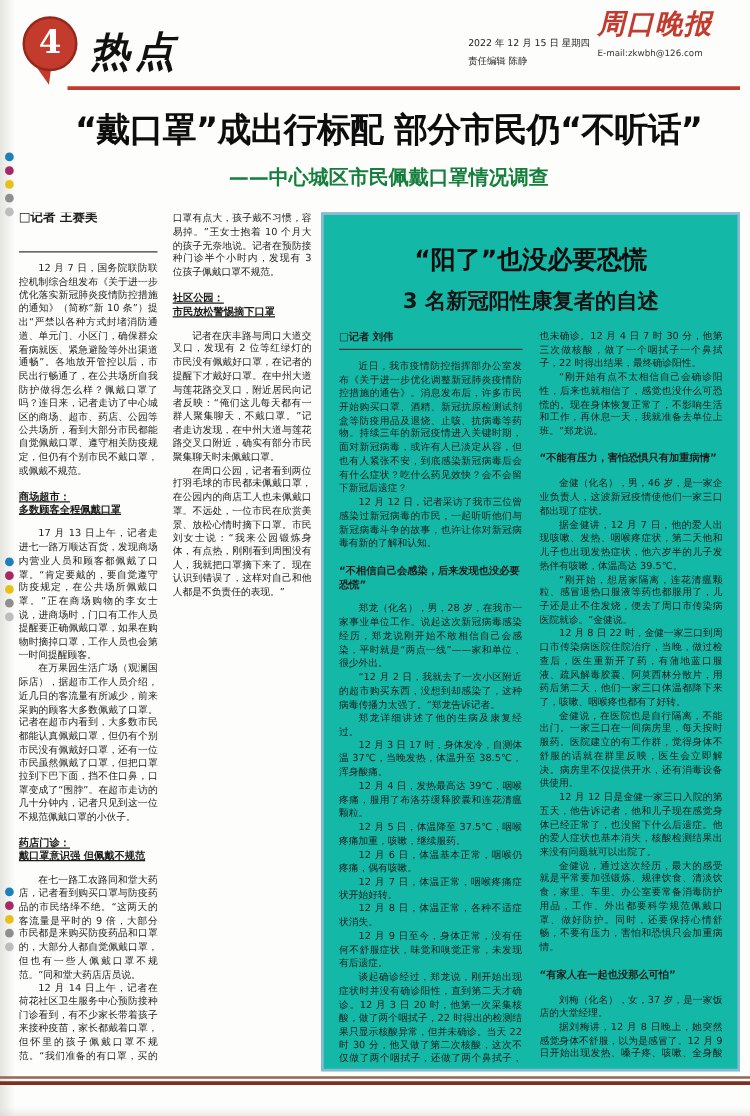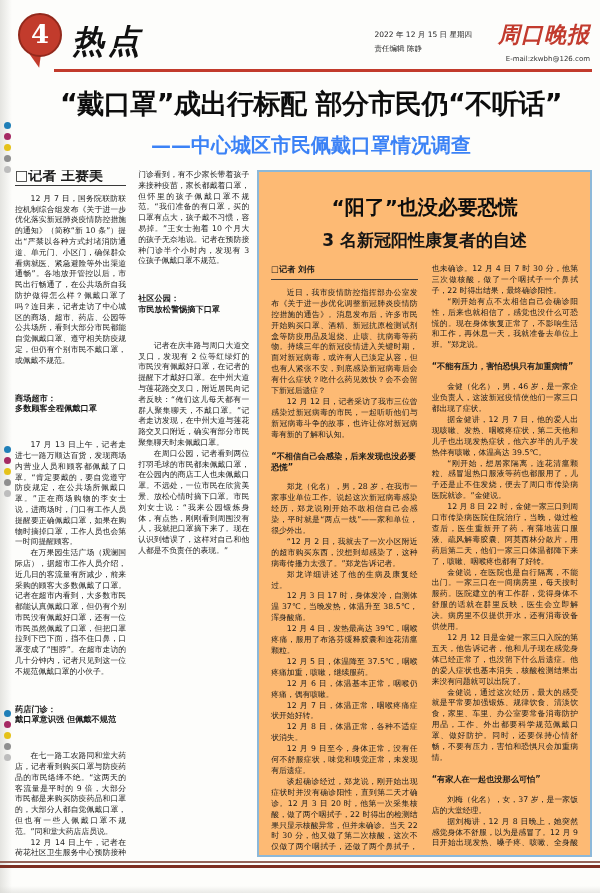--- a/index.html
+++ b/index.html
@@ -15,51 +15,51 @@
   .hdr{position:absolute;left:0;top:0;right:0;height:84px;}
   .pin{position:absolute;left:18px;top:13px;width:40px;height:40px;background:#c23b2c;
        border:2px solid #93291c;border-radius:50%;color:#fff;font-size:26px;font-weight:bold;
        text-align:center;line-height:38px;z-index:3;font-family:"DejaVu Serif",serif;}
   .pin-tail{position:absolute;left:30px;top:50px;width:0;height:0;z-index:2;
        border-left:7px solid transparent;border-right:7px solid transparent;
        border-top:18px solid #c23b2c;transform:rotate(-14deg);}
   .section-title{position:absolute;left:72px;top:20px;font-size:32px;font-weight:900;
        font-family:"DejaVu Serif",serif;font-style:italic;letter-spacing:4px;color:#111;}
   .hdr-meta{position:absolute;right:128px;top:28px;text-align:left;font-size:7.5px;color:#222;line-height:14px;}
-  .hdr-brand{position:absolute;right:10px;top:20px;width:112px;text-align:right;}
+  .hdr-brand{position:absolute;right:10px;top:4px;width:112px;text-align:left;}
   .logo{font-family:"DejaVu Serif",serif;font-style:italic;font-weight:900;font-size:22px;
        color:#c23b2e;letter-spacing:1px;white-space:nowrap;}
   .email{font-size:7px;color:#333;margin-top:5px;}
   .red-rule{position:absolute;left:54px;right:8px;top:69px;height:3px;background:#c23b2c;}
 
   
   .dots{position:absolute;left:4px;width:8px;z-index:4;}
   .dots span{display:block;width:7px;height:7px;border-radius:50%;margin:0 0 4px 0;}
   .g1{top:122px;} .g2{top:446px;} .g3{top:710px;}
   .d1{background:#1f7fb8;} .d2{background:#a52a63;} .d3{background:#e5c21a;}
   .d4{background:#8f8f8f;} .d5{background:#bdbdbd;}
 
   
   .headline{position:absolute;left:30px;right:8px;top:86px;text-align:center;}
   .headline h1{margin:0;font-size:27px;font-weight:900;color:#0d0d0d;letter-spacing:-.5px;white-space:nowrap;}
-  .headline h2{margin:10px 0 0 0;font-size:20px;font-weight:700;color:#3b82f6;}
+  .headline h2{margin:10px 0 0 0;font-size:16px;font-weight:700;color:#15803d;}
 
   
   .content{position:absolute;left:15px;right:8px;top:170px;height:690px;display:flex;gap:8px;}
 
   
   .left-art{width:236px;height:690px;overflow:hidden;column-count:2;column-gap:12px;column-fill:auto;
        font-size:7.8px;line-height:10.8px;text-align:justify;color:#1b1b1b;}
-  .left-art .byline{font-weight:bold;font-size:14px;border-bottom:1px solid #3a3a3a;
-       padding-bottom:4px;margin-bottom:8px;}
+  .left-art .byline{font-weight:bold;font-size:10px;border-bottom:1px solid #3a3a3a;
+       padding-bottom:20px;margin-bottom:8px;}
   .left-art p{margin:0;text-indent:2em;}
-  .left-art h3{margin:26px 0;font-size:8.2px;font-weight:bold;white-space:pre-line;text-indent:0;}
+  .left-art h3{margin:9px 0;font-size:8.2px;font-weight:bold;white-space:pre-line;text-indent:0;text-decoration:underline;}
 
   
-  .box{width:337px;height:687px;border:2px solid #8cb8d8;background:#fdba74;box-sizing:border-box;
+  .box{width:337px;height:687px;border:2px solid #8cb8d8;background:#14b8a6;box-sizing:border-box;
        padding:6px 12px 8px 12px;}
   .box-title{margin:16px 0 0 0;font-size:20px;font-weight:900;text-align:center;color:#0d0d0d;}
   .box-subtitle{margin:8px 0 0 0;font-size:17px;font-weight:700;text-align:center;color:#151515;}
   .box-body{margin-top:12px;height:592px;overflow:hidden;column-count:2;column-gap:14px;column-fill:auto;
        font-size:7.8px;line-height:10.9px;text-align:justify;color:#1b1b1b;}
   .box-body .byline{font-weight:bold;font-size:8.2px;border-bottom:1px solid #3a3a3a;
        padding-bottom:4px;margin-bottom:8px;}
   .box-body p{margin:0;text-indent:2em;}
   .box-body h3{margin:10px 0;font-size:8.2px;font-weight:bold;text-align:left;text-indent:0;}
 

